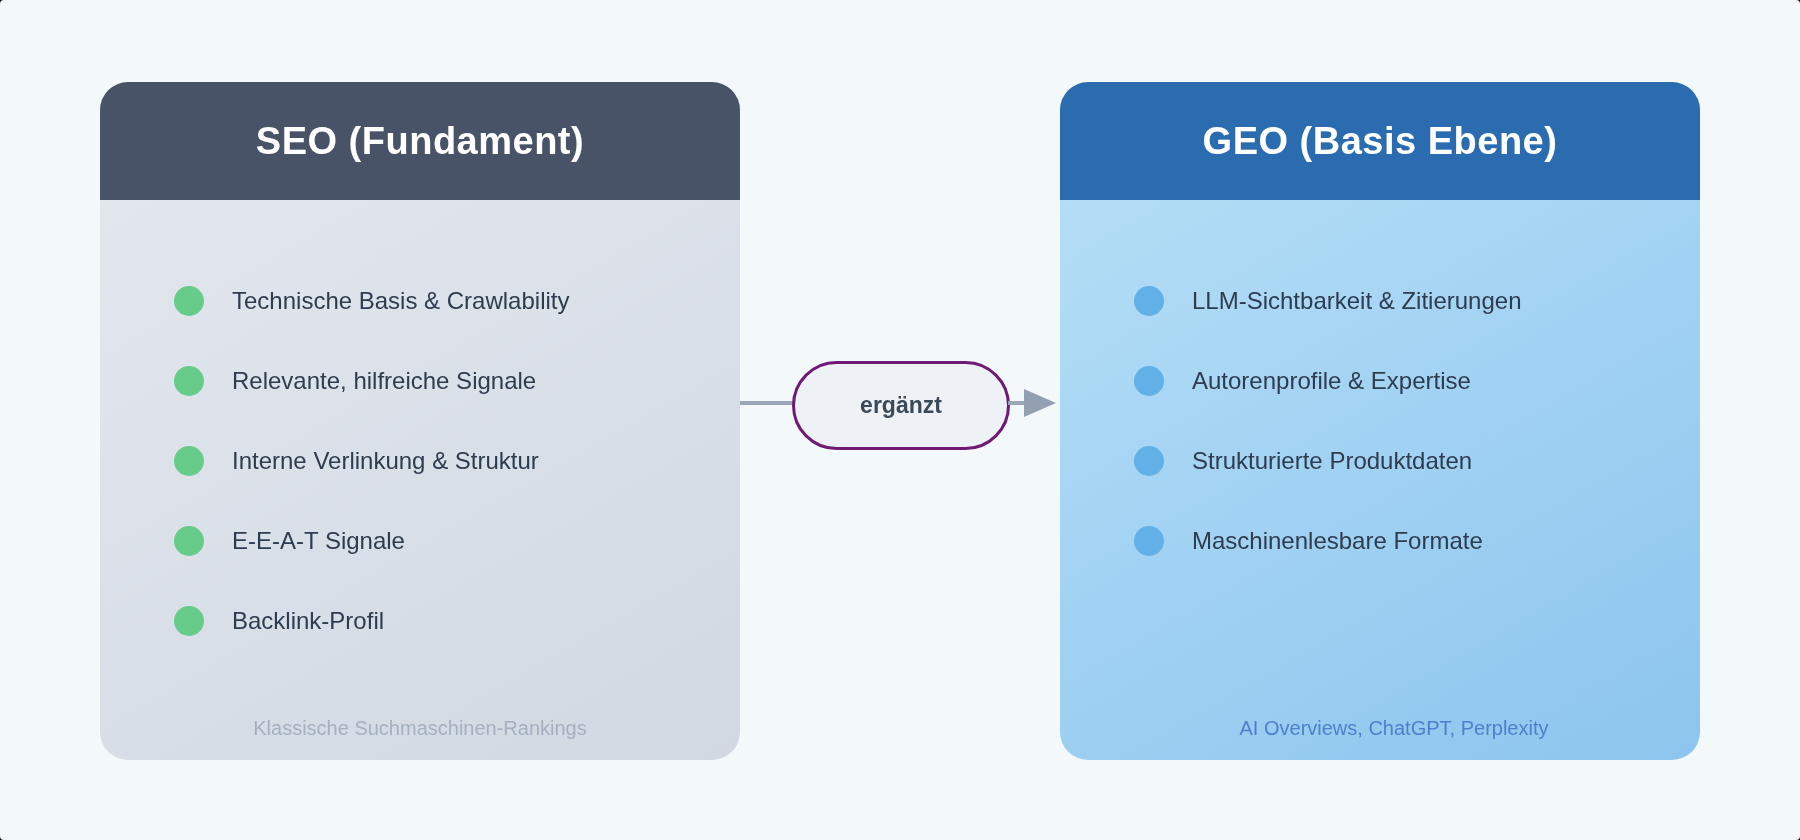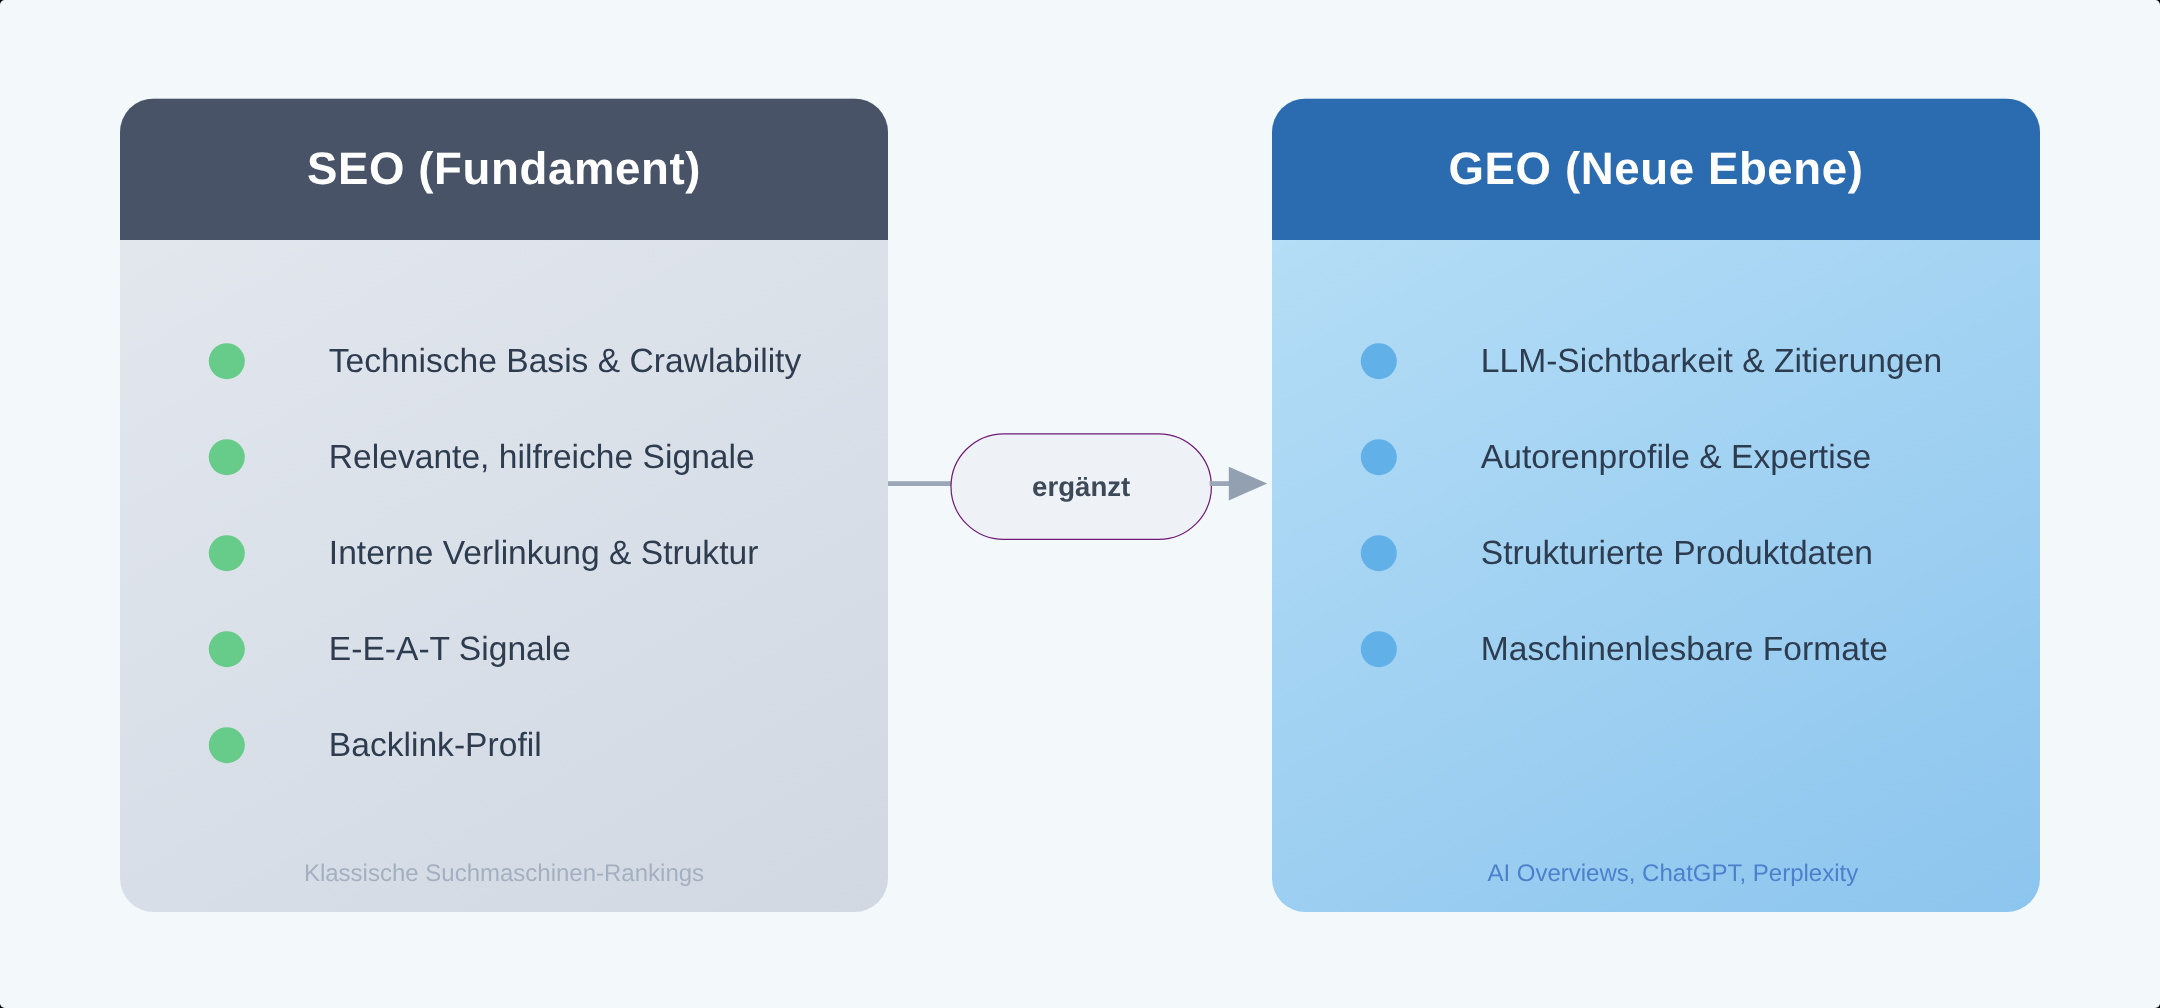--- a/index.html
+++ b/index.html
@@ -64,24 +64,23 @@
   .bullet {
     flex: 0 0 auto;
     width: 30px;
     height: 30px;
     border-radius: 50%;
     margin-right: 28px;
   }
   .seo-bullet { background: #67cb8a; }
   .geo-bullet { background: #62b0e8; }
   .item-label {
-    font-size: 28px;
+    font-size: 24px;
     color: #2e3c50;
     white-space: nowrap;
-    margin-left: 42px;
   }
 
   .card-footer {
     position: absolute;
     left: 0;
     right: 0;
     bottom: 20px;
     text-align: center;
     font-size: 20px;
   }
@@ -99,21 +98,21 @@
   .conn-line-right { left: 1008px; width: 18px; }
 
   .conn-pill {
     position: absolute;
     left: 792px;
     top: 361px;
     width: 218px;
     height: 89px;
     box-sizing: border-box;
     background: #eef2f7;
-    border: 1px solid #701a75;
+    border: 3px solid #701a75;
     border-radius: 46px;
     display: flex;
     align-items: center;
     justify-content: center;
   }
   .conn-pill .conn-label {
     font-size: 23px;
     font-weight: bold;
     color: #3c4959;
   }
@@ -167,21 +166,21 @@
 
   <div class="conn-line conn-line-left"></div>
   <div class="conn-pill">
     <span class="conn-label">ergänzt</span>
   </div>
   <div class="conn-line conn-line-right"></div>
   <div class="conn-arrowhead"></div>
 
   <div class="card card-geo">
     <div class="card-header geo-header">
-      <span class="card-title">GEO (Neue Ebene)</span>
+      <span class="card-title">GEO (Basis Ebene)</span>
     </div>
     <div class="card-body geo-body">
       <ul class="item-list">
         <li class="item-row">
           <span class="bullet geo-bullet"></span>
           <span class="item-label">LLM-Sichtbarkeit &amp; Zitierungen</span>
         </li>
         <li class="item-row">
           <span class="bullet geo-bullet"></span>
           <span class="item-label">Autorenprofile &amp; Expertise</span>

